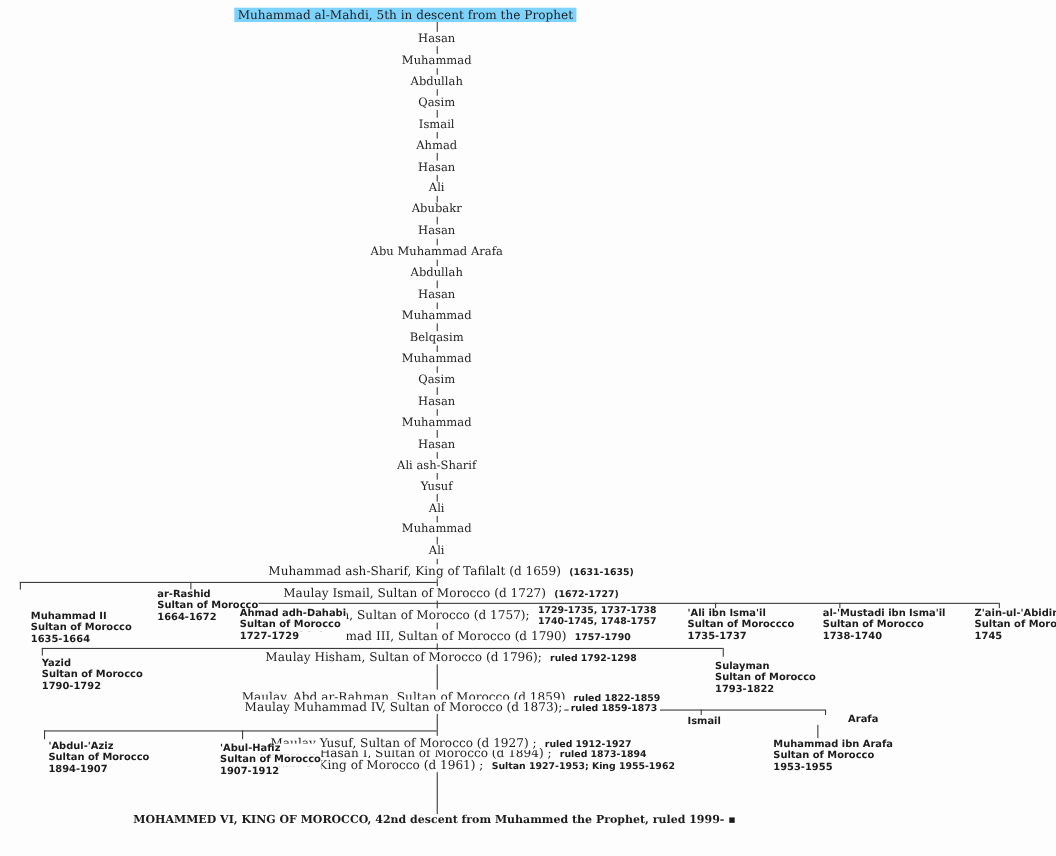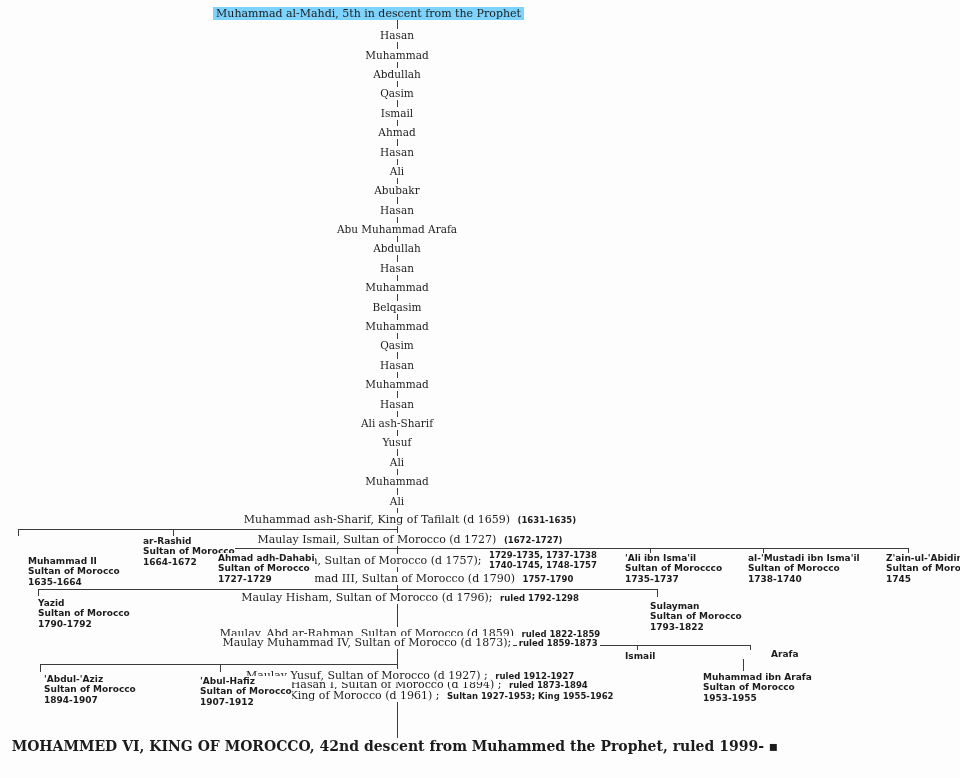--- a/index.html
+++ b/index.html
@@ -17,21 +17,21 @@
   .row{position:absolute;left:0;width:820px;text-align:center;font-size:11px;
        white-space:nowrap;}
   .row>span{background:#fdfdfd;}
   .rtxt{padding:0 2px;}
   .rb{font-family:"DejaVu Sans", sans-serif;font-weight:bold;font-size:8.5px;
       padding:0 2px;}
   .stack{display:inline-block;vertical-align:middle;text-align:left;
          line-height:9.5px;}
   .stack span{display:block;background:#fdfdfd;}
   .caps{font-size:11.5px;letter-spacing:0.2px;}
-  .bigbold{font-family:"DejaVu Serif", serif;font-weight:bold;font-size:14px;}
+  .bigbold{font-family:"DejaVu Serif", serif;font-weight:bold;font-size:10px;}
   .sb{position:absolute;font-family:"DejaVu Sans", sans-serif;font-weight:bold;
       font-size:9px;line-height:10.4px;white-space:nowrap;}
   .sb div{background:#fdfdfd;}
 </style>
 </head>
 <body>
 
 <div class="page">
 
   <div class="vline" style="left:397px;top:20px;height:722px;"></div>

